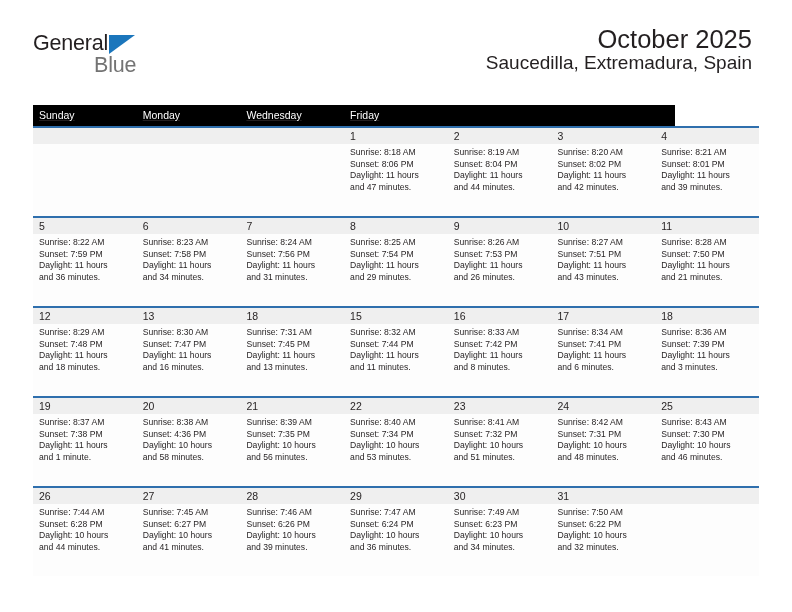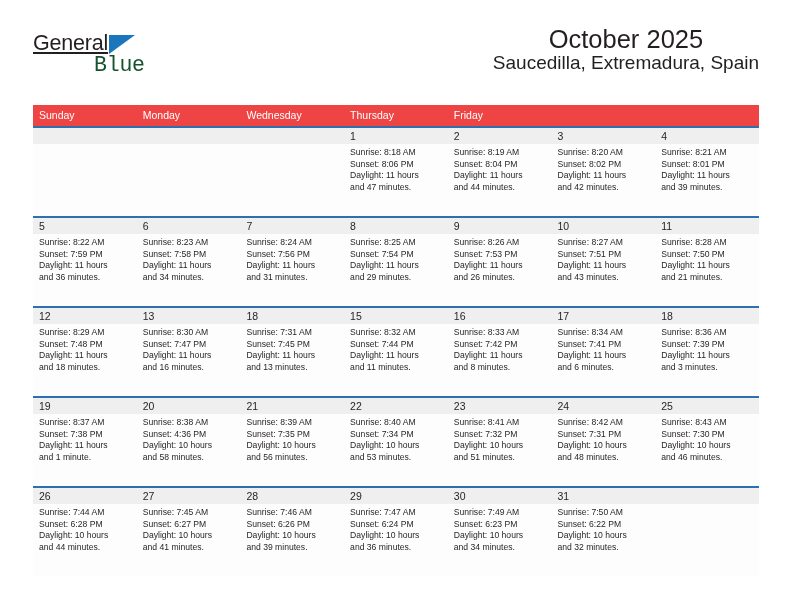--- a/index.html
+++ b/index.html
@@ -37,45 +37,44 @@
     height: 52px;
   }
   .logo-general {
     position: absolute;
     left: 0;
     top: 0;
     font-size: 21.5px;
     letter-spacing: -0.2px;
     color: #231f20;
     font-family: "Liberation Sans", sans-serif;
-    text-decoration: underline;
   }
   .logo-tri {
     position: absolute;
     left: 76px;
     top: 4px;
     width: 0;
     height: 0;
     border-left: 26px solid #1b76bc;
     border-bottom: 19px solid transparent;
   }
   .logo-blue {
     position: absolute;
     left: 61px;
     top: 22px;
     font-size: 21.5px;
     letter-spacing: -0.2px;
-    color: #14532d;
-    font-family: Liberation Mono, monospace;
+    color: #737373;
+    font-family: Liberation Sans, sans-serif;
   }
   .title-block {
     position: absolute;
-    right: 0;
+    right: 7px;
     top: 0;
-    text-align: center;
+    text-align: right;
   }
   .cal-title {
     font-size: 25.5px;
     color: #231f20;
     line-height: 1.05;
     white-space: nowrap;
   }
   .cal-subtitle {
     font-size: 19px;
     color: #231f20;
@@ -85,23 +84,24 @@
 
   
   .calendar {
     position: absolute;
     left: 33px;
     top: 105px;
     width: 726px;
   }
   .dow-row {
     display: flex;
-    width: 726px;
+    width: 642px;
     height: 21px;
-    background: #ef4444;
+    background: #000000;
+    text-decoration: underline;
   }
   .dow {
     flex: 0 0 103.714px;
     width: 103.714px;
     box-sizing: border-box;
     padding-left: 6px;
     color: #ffffff;
     font-size: 10.5px;
     line-height: 21px;
     white-space: nowrap;
@@ -163,21 +163,20 @@
       <div class="cal-title">October 2025</div>
       <div class="cal-subtitle">Saucedilla, Extremadura, Spain</div>
     </div>
   </div>
 
   <div class="calendar">
     <div class="dow-row" id="dow-row">
         <div class="dow">Sunday</div>
         <div class="dow">Monday</div>
         <div class="dow">Wednesday</div>
-        <div class="dow">Thursday</div>
         <div class="dow">Friday</div>
       </div>
     <div class="weeks" id="weeks">
         <div class="week-row">
           <div class="day-cell empty">
             <div class="date-band"></div>
             <div class="cell-body"></div>
           </div>
           <div class="day-cell empty">
             <div class="date-band"></div>

